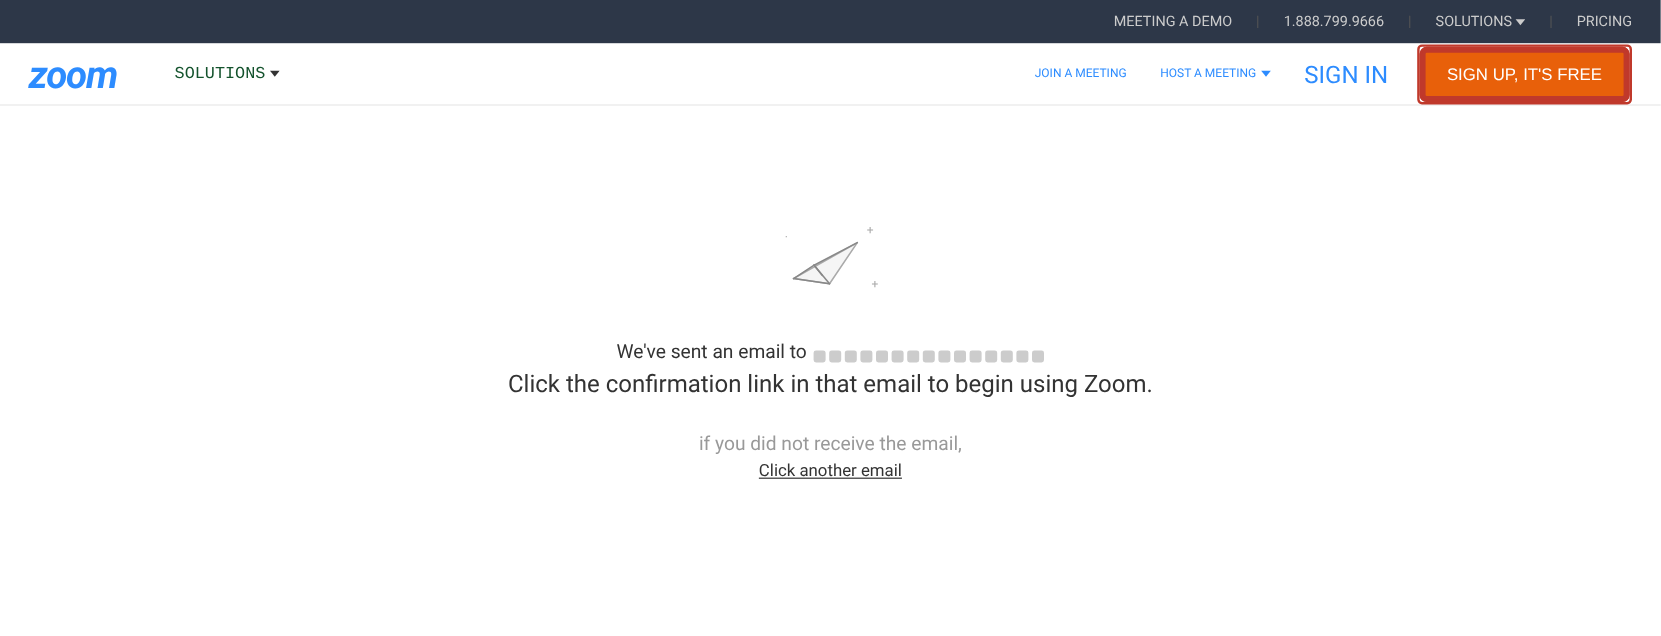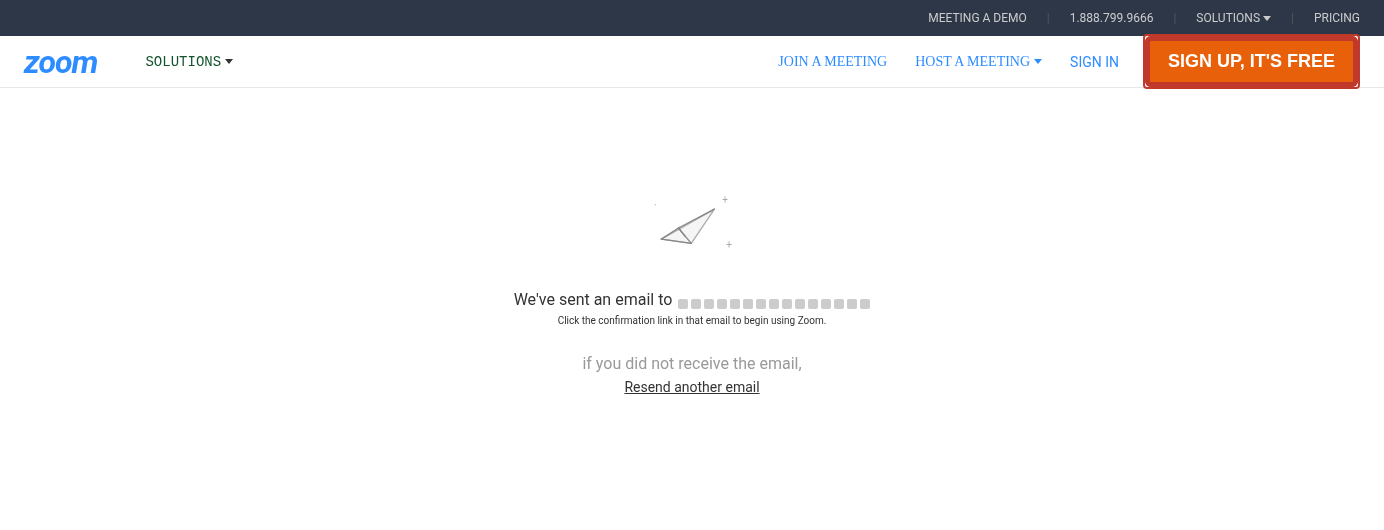--- a/index.html
+++ b/index.html
@@ -72,44 +72,43 @@
       font-family: Liberation Mono, monospace;
     }
     .nav-right {
       display: flex;
       align-items: center;
       gap: 4px;
       margin-left: auto;
     }
     .nav-right-item {
       color: #2d8cff;
-      font-size: 14px;
+      font-size: 10px;
       padding: 0 12px;
       cursor: pointer;
       height: 64px;
       display: flex;
       align-items: center;
       gap: 4px;
       white-space: nowrap;
-      font-family: Liberation Serif, serif;
     }
     .sign-in {
       color: #2d8cff;
-      font-size: 14px;
+      font-size: 20px;
       padding: 0 12px;
       cursor: pointer;
       height: 64px;
       display: flex;
       align-items: center;
     }
     .signup-btn {
       background: #e8600a;
       color: #fff;
-      font-size: 18px;
-      font-weight: 700;
+      font-size: 14px;
+      font-weight: 400;
       padding: 10px 18px;
       border-radius: 4px;
       cursor: pointer;
       white-space: nowrap;
       border: 3px solid #c0392b;
       outline: 2px solid #c0392b;
       box-shadow: 0 0 0 2px #c0392b;
     }
     .signup-btn-wrapper {
       border: 2px solid #c0392b;
@@ -164,21 +163,21 @@
       align-items: center;
     }
     .redacted-block {
       width: 10px;
       height: 10px;
       background: #ccc;
       border-radius: 2px;
       display: inline-block;
     }
     .message-line2 {
-      font-size: 10px;
+      font-size: 20px;
       color: #333;
       margin-bottom: 28px;
     }
     .message-small {
       font-size: 16px;
       color: #999;
       margin-bottom: 6px;
     }
     .resend-link {
       font-size: 14px;
@@ -266,15 +265,15 @@
       <span class="redacted-block"></span>
       <span class="redacted-block"></span>
       <span class="redacted-block"></span>
       <span class="redacted-block"></span>
     </span>
   </div>
 
   <div class="message-line2">Click the confirmation link in that email to begin using Zoom.</div>
 
   <div class="message-small">if you did not receive the email,</div>
-  <a class="resend-link" href="#">Resend another email</a>
+  <a class="resend-link" href="#">Click another email</a>
 
 </main>
 
 </body></html>

